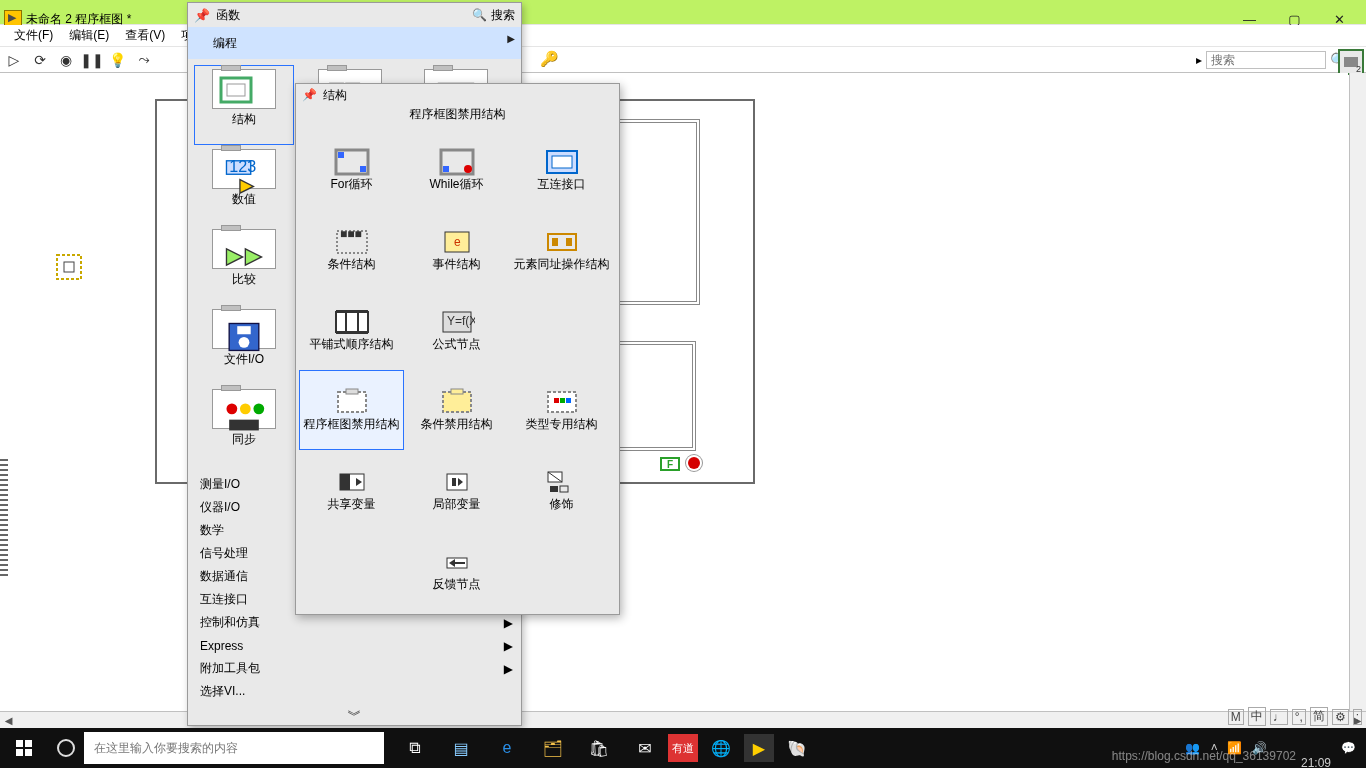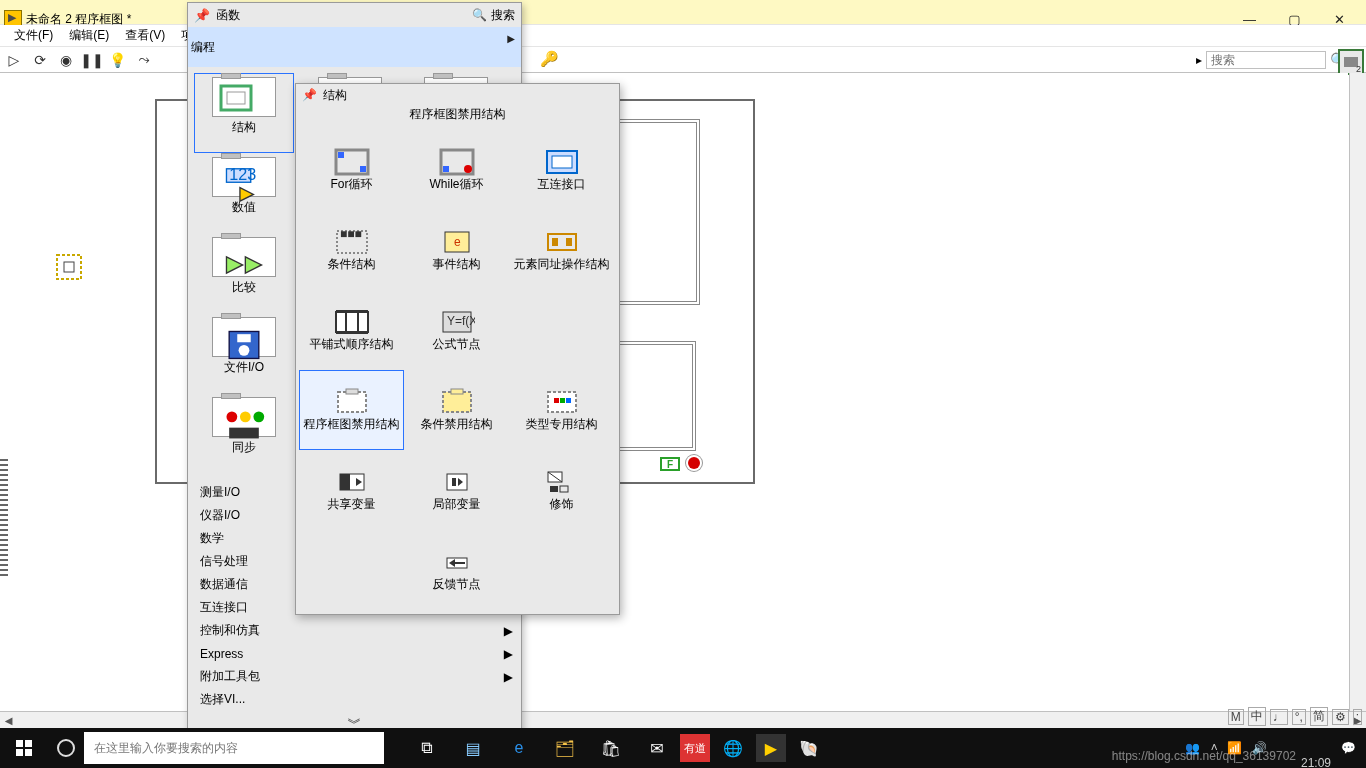--- a/index.html
+++ b/index.html
@@ -1,19 +1,19 @@
 <!DOCTYPE html>
 <html><head>
 <meta charset="utf-8">
 <style>
   * { margin: 0; padding: 0; box-sizing: border-box; font-family: "Microsoft YaHei", Tahoma, sans-serif; font-size: 12px; }
   body { width: 1366px; height: 768px; background: #fff; overflow: hidden; position: relative; }
 
   
-  .titlebar { position: absolute; left:0; top:0; right:0; height:25px; background:#fef9c3; display:flex; align-items:center; padding:14px 4px 0 4px; border-bottom:1px solid #e5e5e5;}
+  .titlebar { position: absolute; left:0; top:0; right:0; height:25px; background:#bef264; display:flex; align-items:center; padding:14px 4px 0 4px; border-bottom:1px solid #e5e5e5;}
   .titlebar .lv-icon { width:18px; height:18px; background:#ffc400; border:1px solid #8a7300; margin-right:4px; position:relative;}
   .titlebar .lv-icon:before{content:"▶"; position:absolute; left:3px; top:0; font-size:11px; color:#4b4b4b;}
   .titlebar .title-text { flex:0 0 auto; color:#000; }
   .titlebar .spacer { flex:1 1 auto; }
   .winbtn { width:45px; height:25px; display:flex; align-items:center; justify-content:center; font-size:13px; color:#222;}
 
   
   .menubar { position:absolute; left:0; top:25px; right:0; height:22px; background:#fff; display:flex; align-items:center; padding:0 6px; border-bottom:1px solid #e5e5e5;}
   .menubar .menuitem { padding:2px 8px; color:#000; }
 
@@ -40,21 +40,21 @@
   .term-red{position:absolute; left:688px; top:384px; width:12px; height:12px; border-radius:50%; background:#d40000; box-shadow:0 0 0 2px #fff, 0 0 0 3px #999;}
   .blue-tab{position:absolute; left:188px; top:94px; width:8px; height:22px; background:#3a6fff;}
 
   
   .palette { position:absolute; left:187px; top:2px; width:335px; background:#e9e9e9; border:1px solid #9a9a9a; box-shadow:2px 3px 7px rgba(0,0,0,0.25);}
   .palette .pal-header{height:24px; display:flex; align-items:center; padding:0 6px; gap:6px;}
   .palette .pin{font-size:13px;color:#555;}
   .palette .pal-title{flex:0 0 auto;}
   .palette .pal-spacer{flex:1 1 auto;}
   .palette .pal-search{display:flex;align-items:center;gap:4px;}
-  .palette .pal-row{height:40px; display:flex; align-items:center; padding:0 3px; position:relative;text-align:center;}
+  .palette .pal-row{height:32px; display:flex; align-items:center; padding:0 25px; position:relative;text-align:center;}
   .palette .pal-row.hover{background:#cfe3ff;}
   .palette .pal-row .arrow{position:absolute;right:6px;top:6px;font-size:10px;color:#222;}
   .palette .grid{display:grid; grid-template-columns:100px 100px 100px; padding:6px 6px 4px 6px; column-gap:6px;}
   .palette .cell{height:80px; display:flex; flex-direction:column; align-items:center; justify-content:flex-start; gap:4px; border:1px solid transparent;}
   .palette .cell.sel{border:1px solid #2a73ff;}
   .palette .cell .ico{width:64px;height:40px; background:#fff; border:1px solid #999; margin-top:3px; position:relative;}
   .palette .cell .ico .folderbar{position:absolute;left:8px;top:-5px;width:20px;height:6px;background:#c0c0c0;border:1px solid #999;}
   .palette .cell .ico.struct svg{width:46px;height:40px;}
   .palette .cell .lbl{font-size:12px;text-align:center;line-height:1.1;}
   .palette .cat-list{padding:4px 0;}
@@ -85,21 +85,21 @@
   .hscroll .rarrow{position:absolute;right:0;top:0;}
   .vscroll{position:absolute; right:0; top:73px; bottom:57px; width:17px; background:#f0f0f0; border-left:1px solid #c0c0c0;}
 
   
   .taskbar{position:absolute;left:0;right:0;bottom:0;height:40px;background:#101010;display:flex;align-items:center;color:#fff;}
   .taskbar .start{width:48px;height:40px;display:flex;align-items:center;justify-content:center;}
   .taskbar .winlogo{width:16px;height:16px;display:grid;grid-template-columns:7px 7px;grid-template-rows:7px 7px;gap:2px;}
   .taskbar .winlogo div{background:#fff;}
   .taskbar .cortana{width:36px;text-align:center;}
   .taskbar .cortana-ring{width:18px;height:18px;border:2px solid #ddd;border-radius:50%;margin:0 auto;}
-  .taskbar .search{flex:0 0 300px;height:32px;background:#fff;color:#777;display:flex;align-items:center;padding:8px 10px;margin-right:20px;}
+  .taskbar .search{flex:0 0 300px;height:32px;background:#fff;color:#777;display:flex;align-items:center;padding:8px 10px;margin-right:8px;}
   .taskbar .tb-item{width:46px;height:40px;display:flex;align-items:center;justify-content:center;font-size:16px;}
   .taskbar .spacer{flex:1 1 auto;}
   .taskbar .tray{display:flex;align-items:center;gap:10px;padding:0 10px;font-size:11px;color:#ccc;}
   .taskbar .clock{text-align:right;line-height:1.2;margin-top:44px;}
   .taskbar .watermark{position:absolute;right:70px;bottom:5px;color:rgba(230,230,230,0.55);font-size:12px;}
 
   
   .resize-strip{position:absolute;left:0;top:386px;width:8px;height:120px;background:repeating-linear-gradient(#666 0,#666 2px,transparent 2px,transparent 5px);}
 
   

